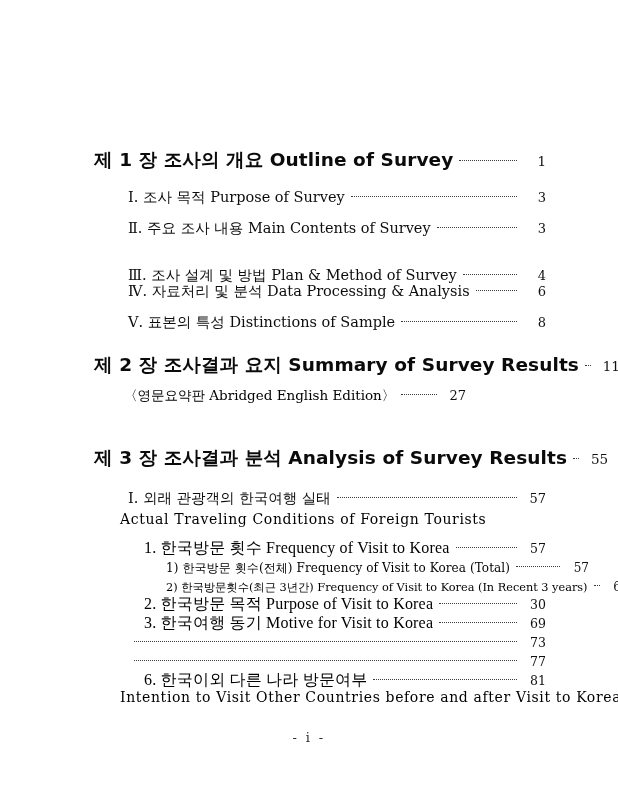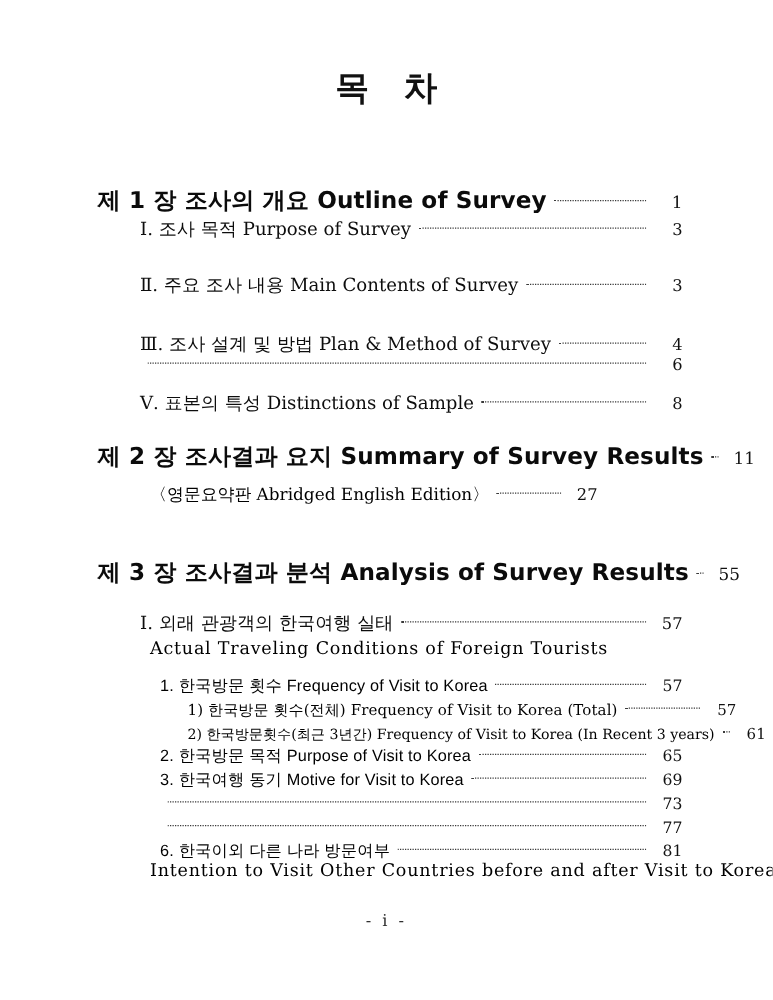--- a/index.html
+++ b/index.html
@@ -51,20 +51,21 @@
     display: flex;
     align-items: baseline;
     width: 100%;
     box-sizing: border-box;
     padding-right: 72px; 
   }
 
   .row .label {
     white-space: nowrap;
     flex: 0 0 auto;
+    margin-left: 16px;
   }
 
   .row .leader {
     flex: 1 1 auto;
     min-width: 6px;
     margin: 0 5px 0 6px;
     position: relative;
     height: 1em;
     overflow: hidden;
   }
@@ -114,21 +115,21 @@
     width: 618px;
   }
   .lv-roman .row { padding-left: 112px; padding-right: 72px; }
   .lv-roman .label {
     font-size: 14.5px;
     font-family: "DejaVu Serif", "Liberation Serif", serif;
     color: #0d0d0d;
   }
 
   
-  .lv-bracket { position: absolute; left: 16px; width: 534px; }
+  .lv-bracket { position: absolute; left: 4px; width: 534px; }
   .lv-bracket .row { padding-left: 104px; padding-right: 72px; }
   .lv-bracket .label {
     font-size: 13.5px;
     font-family: "DejaVu Serif", "Liberation Serif", serif;
   }
 
   
   .cont {
     position: absolute;
     left: 0;
@@ -139,23 +140,23 @@
     font-size: 14px;
     letter-spacing: 0.045em;
     font-family: "DejaVu Serif", "Liberation Serif", serif;
     white-space: nowrap;
   }
 
   
   .lv-num { position: absolute; left: 0; width: 618px; }
   .lv-num .row { padding-left: 128px; padding-right: 72px; }
   .lv-num .label {
-    font-size: 13px;
+    font-size: 16px;
     letter-spacing: 0.012em;
-    font-family: Liberation Sans, sans-serif;
+    font-family: Liberation Serif, serif;
   }
   .lv-num .pageno { font-size: 12.5px; }
 
   
   .lv-paren { position: absolute; left: 0; width: 618px; }
   .lv-paren .row { padding-left: 150px; padding-right: 29px; }
   .lv-paren .label {
     font-size: 12px;
     letter-spacing: 0.008em;
     font-family: "DejaVu Serif", "Liberation Serif", serif;
@@ -174,31 +175,30 @@
     color: #2a2a2a;
     font-family: "DejaVu Serif", "Liberation Serif", serif;
     letter-spacing: 0.18em;
   }
 </style>
 </head>
 <body>
 
 <div class="page">
 
-  <div class="doc-title">목    차</div>
 
   <div class="toc" id="toc-container">
       <div class="chapter" style="top: 147px;">
         <div class="row">
           <span class="label">제 1 장   조사의 개요 Outline of Survey</span>
           <span class="leader"></span>
           <span class="pageno">1</span>
         </div>
       </div>
-      <div class="lv-roman" style="top: 172px;">
+      <div class="lv-roman" style="top: 186px;">
         <div class="row">
           <span class="label">Ⅰ. 조사 목적 Purpose of Survey</span>
           <span class="leader"></span>
           <span class="pageno">3</span>
         </div>
       </div>
       <div class="lv-roman" style="top: 217px;">
         <div class="row">
           <span class="label">Ⅱ. 주요 조사 내용 Main Contents of Survey</span>
           <span class="leader"></span>
@@ -207,20 +207,21 @@
       </div>
       <div class="lv-roman" style="top: 264px;">
         <div class="row">
           <span class="label">Ⅲ. 조사 설계 및 방법 Plan &amp; Method of Survey</span>
           <span class="leader"></span>
           <span class="pageno">4</span>
         </div>
       </div>
       <div class="lv-roman" style="top: 280px;">
         <div class="row">
+          <span class="label">Ⅳ. 자료처리 및 분석 Data Processing &amp; Analysis</span>
           <span class="leader"></span>
           <span class="pageno">6</span>
         </div>
       </div>
       <div class="lv-roman" style="top: 311px;">
         <div class="row">
           <span class="label">Ⅴ. 표본의 특성 Distinctions of Sample</span>
           <span class="leader"></span>
           <span class="pageno">8</span>
         </div>
@@ -274,21 +275,21 @@
         <div class="row">
           <span class="label">2) 한국방문횟수(최근 3년간) Frequency of Visit to Korea (In Recent 3 years)</span>
           <span class="leader"></span>
           <span class="pageno">61</span>
         </div>
       </div>
       <div class="lv-num" style="top: 593px;">
         <div class="row">
           <span class="label">2. 한국방문 목적 Purpose of Visit to Korea</span>
           <span class="leader"></span>
-          <span class="pageno">65</span>
+          <span class="pageno">30</span>
         </div>
       </div>
       <div class="lv-num" style="top: 612px;">
         <div class="row">
           <span class="label">3. 한국여행 동기 Motive for Visit to Korea</span>
           <span class="leader"></span>
           <span class="pageno">69</span>
         </div>
       </div>
       <div class="lv-num" style="top: 631px;">

